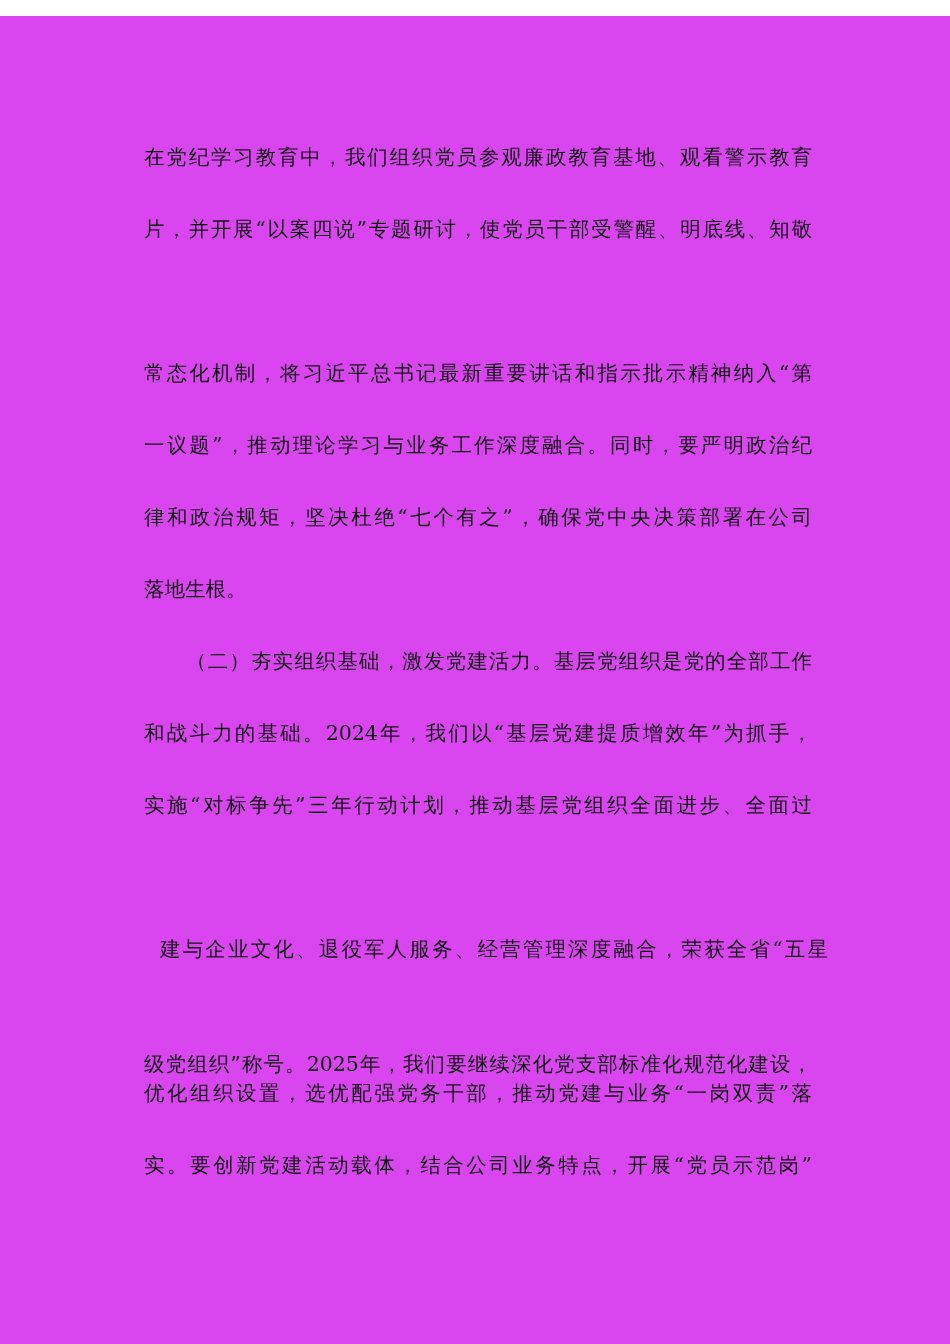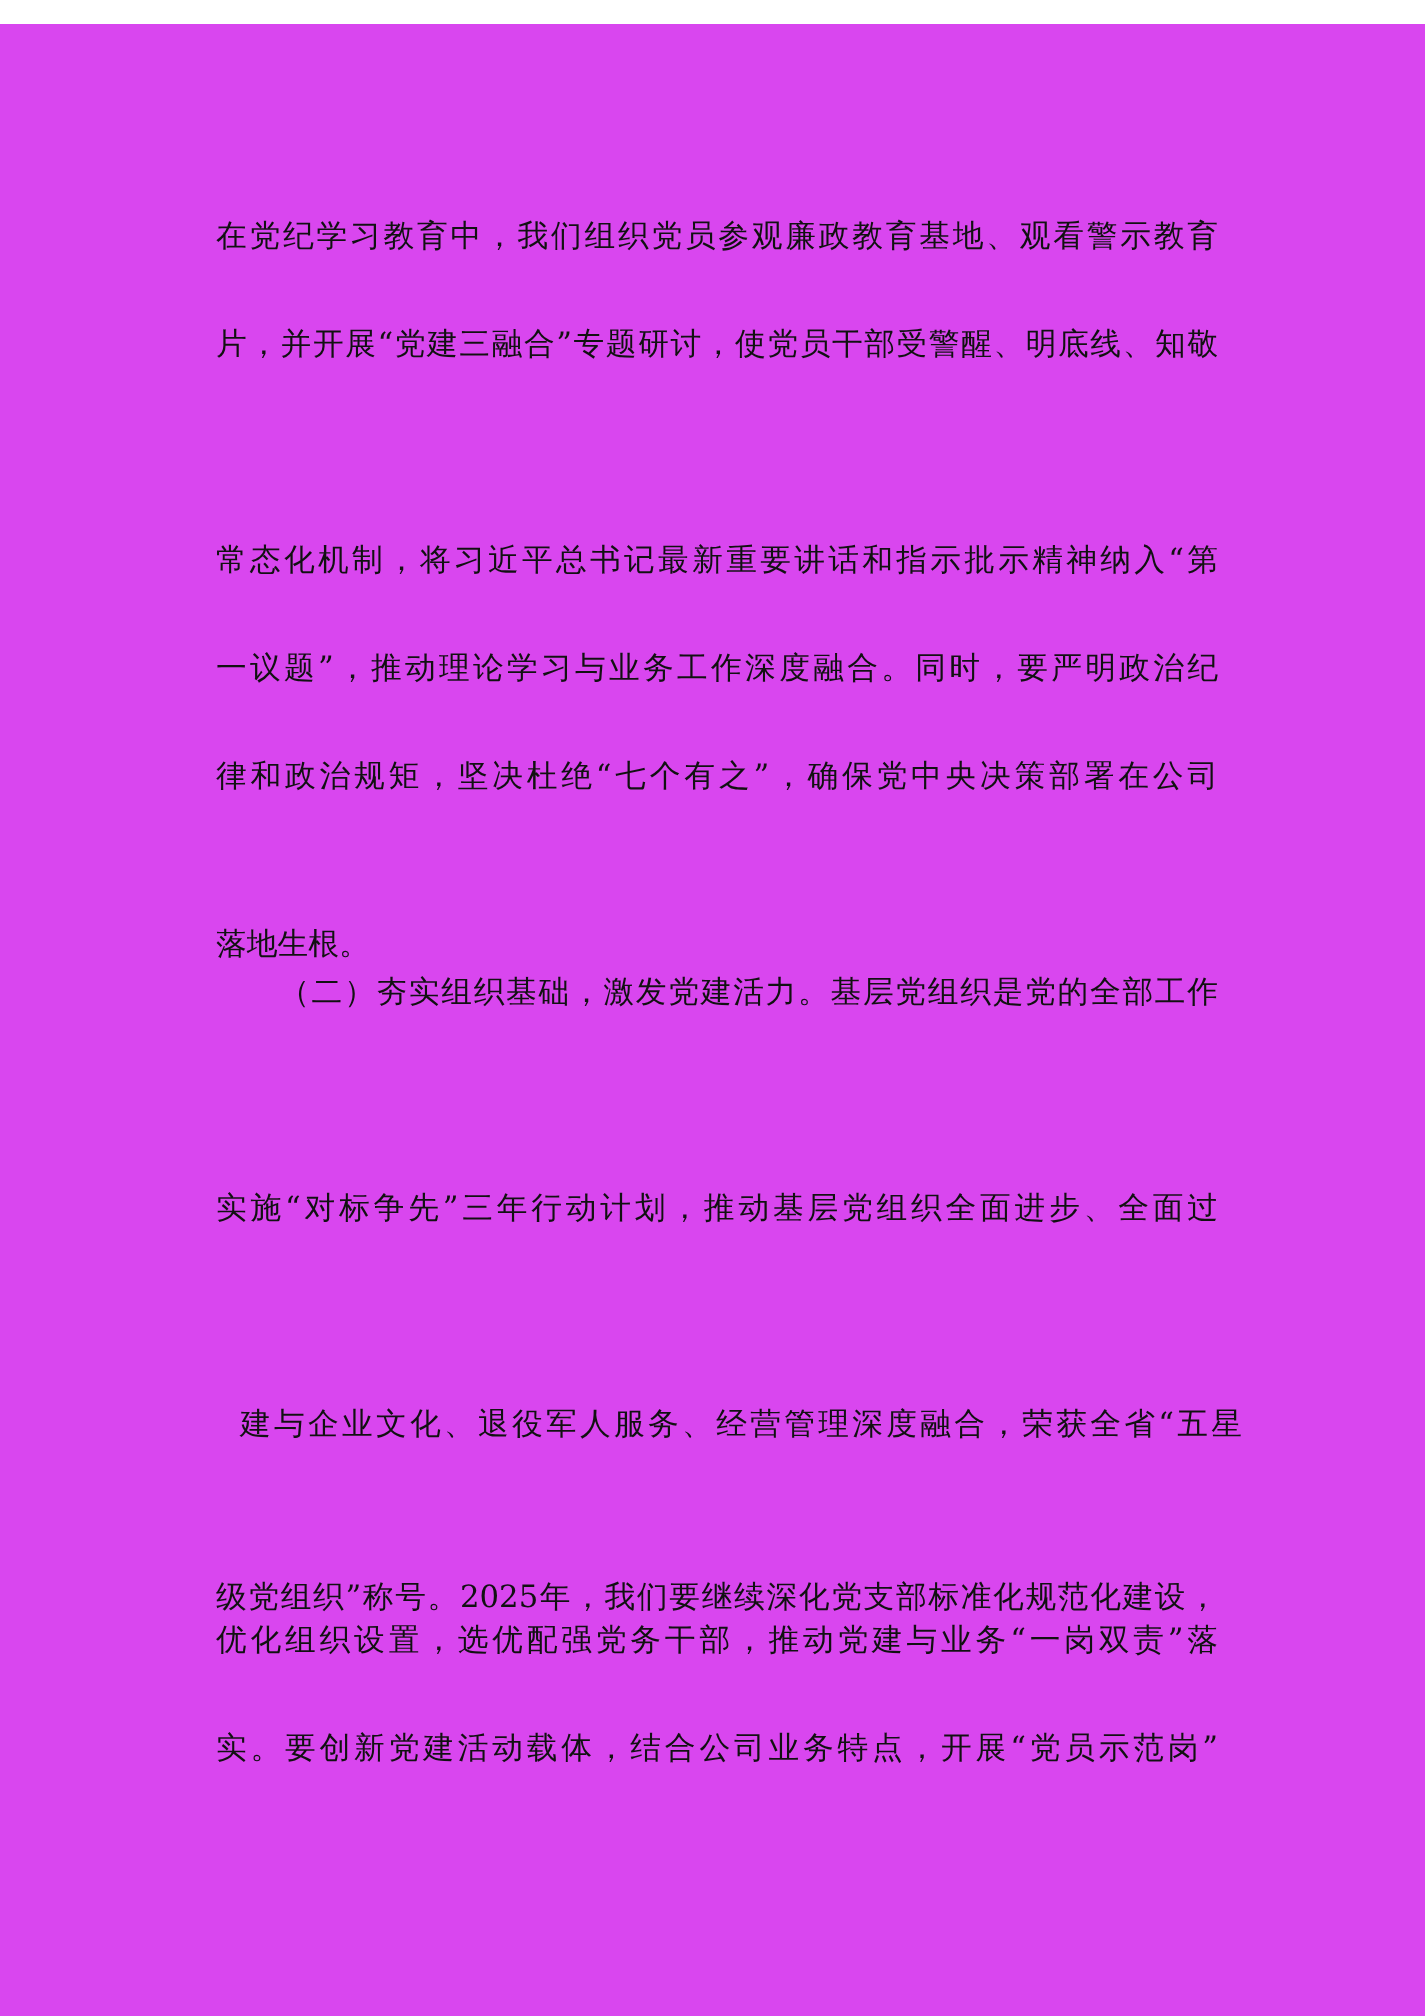--- a/index.html
+++ b/index.html
@@ -30,39 +30,39 @@
       height: 30px;
       font-size: 20.5px;
       line-height: 30px;
       white-space: nowrap;
       text-align: justify;
       text-align-last: justify;
       letter-spacing: 0px;
     }
     .line.last {
       text-align-last: left;
-      margin-top: 40px;
     }
     .line.indent {
       left: 186px;
       width: 626px;
     }
   </style>
 </head>
 <body>
 
 <div class="page">
 
   <div class="line" style="top:126px;">在党纪学习教育中，我们组织党员参观廉政教育基地、观看警示教育</div>
-  <div class="line" style="top:198px;">片，并开展“党建三融合”专题研讨，使党员干部受警醒、明底线、知敬</div>
+  <div class="line" style="top:198px;">片，并开展“以案四说”专题研讨，使党员干部受警醒、明底线、知敬</div>
   <div class="line" style="top:342px;">常态化机制，将习近平总书记最新重要讲话和指示批示精神纳入“第</div>
   <div class="line" style="top:414px;">一议题”，推动理论学习与业务工作深度融合。同时，要严明政治纪</div>
   <div class="line" style="top:486px;">律和政治规矩，坚决杜绝“七个有之”，确保党中央决策部署在公司</div>
   <div class="line last" style="top:558px;">落地生根。</div>
 
   <div class="line indent" style="top:630px;">（二）夯实组织基础，激发党建活力。基层党组织是党的全部工作</div>
+  <div class="line" style="top:702px;">和战斗力的基础。2024年，我们以“基层党建提质增效年”为抓手，</div>
   <div class="line" style="top:774px;">实施“对标争先”三年行动计划，推动基层党组织全面进步、全面过</div>
   <div class="line" style="top:918px;margin-left:16px;">建与企业文化、退役军人服务、经营管理深度融合，荣获全省“五星</div>
   <div class="line" style="top:990px;margin-top:43px;">级党组织”称号。2025年，我们要继续深化党支部标准化规范化建设，</div>
   <div class="line" style="top:1062px;">优化组织设置，选优配强党务干部，推动党建与业务“一岗双责”落</div>
   <div class="line" style="top:1134px;">实。要创新党建活动载体，结合公司业务特点，开展“党员示范岗”</div>
 
 </div>
 
 </body></html>

